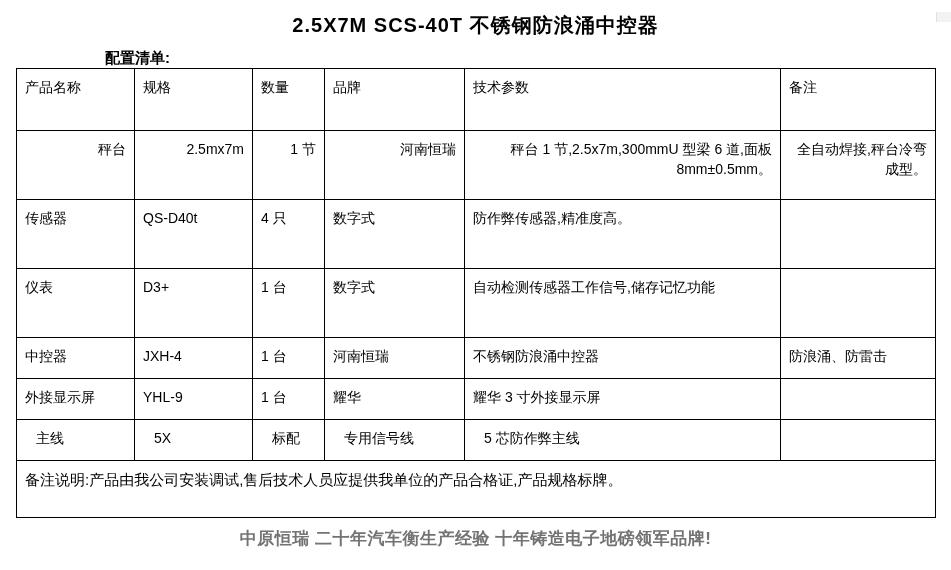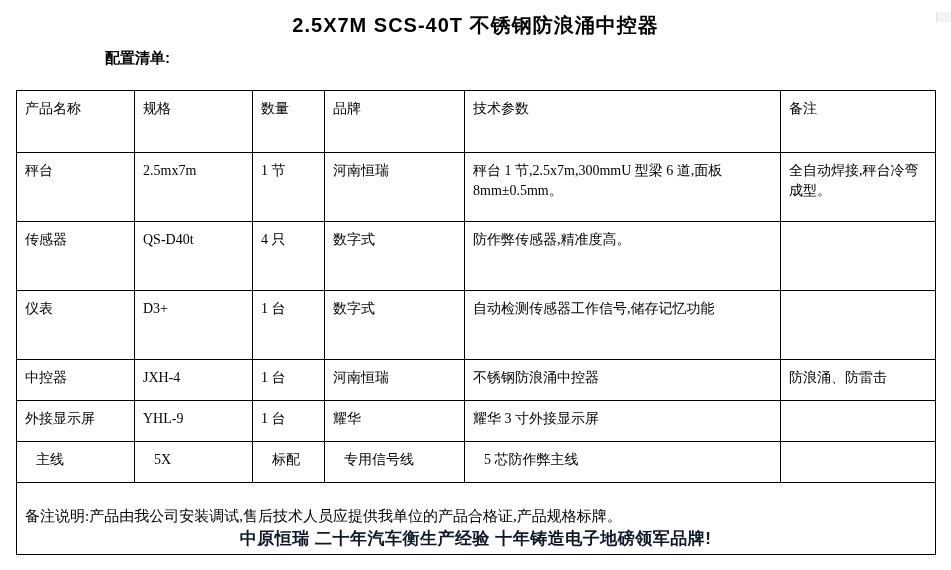--- a/index.html
+++ b/index.html
@@ -30,24 +30,22 @@
     margin-bottom: 0;
     font-family: "Liberation Sans", sans-serif;
   }
   .subtitle {
     margin-top: 10px;
     margin-left: 105px;
     font-size: 15px;
     font-weight: bold;
   }
   .table-wrap {
-    margin-top: 22px;
     margin-left: 16px;
     margin-right: 16px;
-    font-family: Liberation Serif, serif;
   }
   table.spec {
     border-collapse: collapse;
     width: 919px;
     table-layout: fixed;
   }
   table.spec td {
     border: 1px solid #000000;
     vertical-align: top;
     padding: 8px 8px 8px 8px;
@@ -60,35 +58,35 @@
     font-size: 14px;
   }
   .col1 { width: 118px; }
   .col2 { width: 118px; }
   .col3 { width: 72px; }
   .col4 { width: 140px; }
   .col5 { width: 316px; }
   .col6 { width: 155px; }
 
   tr.header-row td { height: 45px; }
-  tr.r-0 td { height: 52px; }
+  tr.r-0 td { height: 52px; text-align: right; }
   tr.r-1 td { height: 52px; }
   tr.r-2 td { height: 52px; }
   tr.r-3 td { height: 24px; }
   tr.r-4 td { height: 24px; }
   tr.r-5 td { height: 24px; padding-left: 19px; }
-  tr.note td { height: 40px; font-size: 15px; padding-top: 23px; }
+  tr.note td { height: 40px; font-size: 15px; padding-top: 8px; }
 
   .footer {
     position: absolute;
     left: 0;
     right: 0;
     top: 515px;
     text-align: center;
-    color: #0f172a;
+    color: #737373;
     font-weight: bold;
     font-size: 17px;
     letter-spacing: 0.5px;
   }
   .scroll-corner {
     position: absolute;
     top: 0;
     right: 0;
     width: 14px;
     height: 10px;

